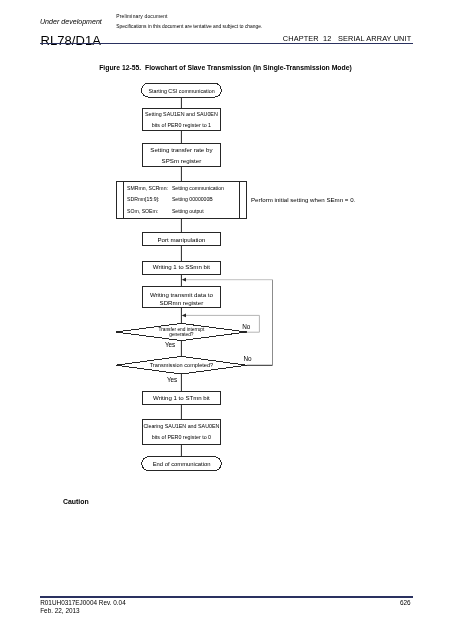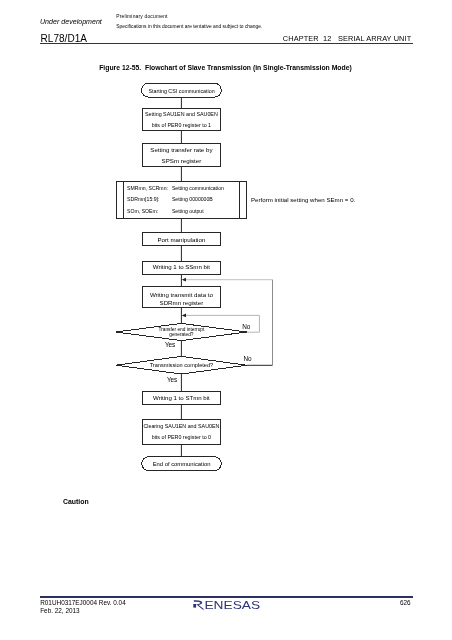--- a/index.html
+++ b/index.html
@@ -6,21 +6,21 @@
   body{width:452px;height:640px;position:relative;overflow:hidden;
        font-family:"Liberation Sans",sans-serif;color:#000;
        -webkit-font-smoothing:antialiased;}
   .page{position:absolute;left:0;top:0;width:452px;height:640px;background:#fff;}
   .abs{position:absolute;white-space:nowrap;}
 
   
   #under-dev{left:40px;top:18.3px;font-size:7.05px;font-style:italic;letter-spacing:.02px;}
   #prelim1{left:116.3px;top:14.4px;font-size:4.95px;letter-spacing:.18px;}
   #prelim2{left:116.3px;top:23.6px;font-size:4.9px;letter-spacing:0px;}
-  #product{left:40.5px;top:33.3px;font-size:10px;letter-spacing:.05px;}
+  #product{left:40.5px;top:33.3px;font-size:13px;letter-spacing:.05px;}
   #chapter{left:282.8px;top:33.9px;font-size:7.35px;letter-spacing:.12px;white-space:pre;}
   #hdr-rule{left:40.3px;top:42.6px;width:373px;height:1.9px;background:#2a3160;}
 
   
   #fig-caption{left:99.2px;top:64.1px;font-size:6.82px;font-weight:bold;white-space:pre;}
 
   
   #caution-label{left:63px;top:498.1px;font-size:6.9px;font-weight:bold;}
   #caution-text{left:96px;top:498.1px;width:319px;font-size:7.42px;white-space:normal;
                 line-height:9.2px;text-align:left;}
@@ -116,23 +116,14 @@
       <text x="166.9" y="382.3" font-size="6.4" text-anchor="start">Yes</text>
     </g>
   </svg>
 
   <div class="abs" id="caution-label">Caution</div>
 
   <div class="abs" id="ftr-rule"></div>
   <div class="abs" id="ftr-doc">R01UH0317EJ0004  Rev. 0.04</div>
   <div class="abs" id="ftr-date">Feb. 22, 2013</div>
   <div class="abs" id="ftr-page">626</div>
-  <div class="abs" id="logo-wrap">
-    <svg width="70" height="14" viewBox="0 0 70 14">
-      <g fill="#2c3377">
-        <rect x="1.3" y="5.0" width="2.8" height="3.6"></rect>
-        <path d="M1.7 1.25 C7.3 0.9 10.3 1.9 10.3 3.6 C10.3 4.75 8.9 5.6 6.6 5.95 L12.4 10.45 L10.7 10.45 L4.1 5.35 C6.7 5.2 8.35 4.55 8.35 3.75 C8.35 3.0 6.0 2.6 1.95 2.7 Z"></path>
-      </g>
-      <text x="12.4" y="10.25" font-family="'Liberation Sans',sans-serif" font-size="10.6" font-weight="normal" textLength="55.8" lengthAdjust="spacingAndGlyphs" fill="#2c3377">ENESAS</text>
-    </svg>
-  </div>
 
 </div>
 
 </body></html>

